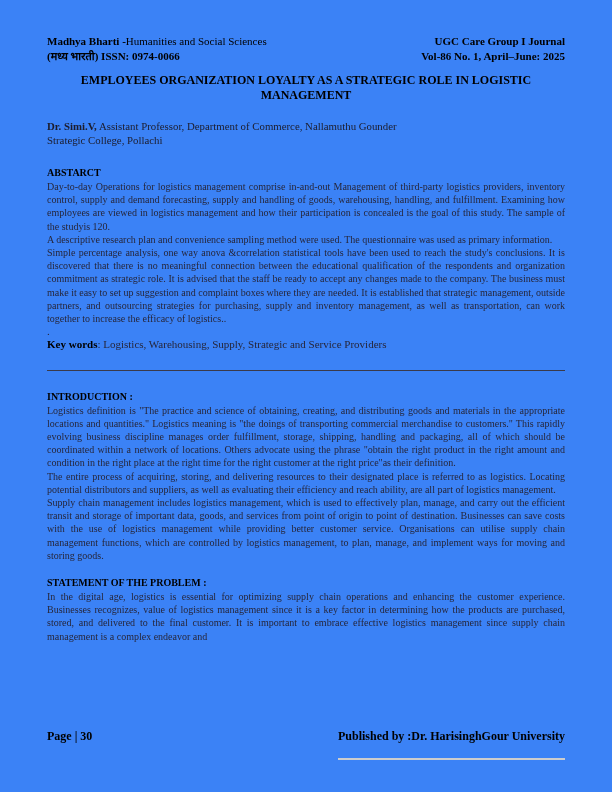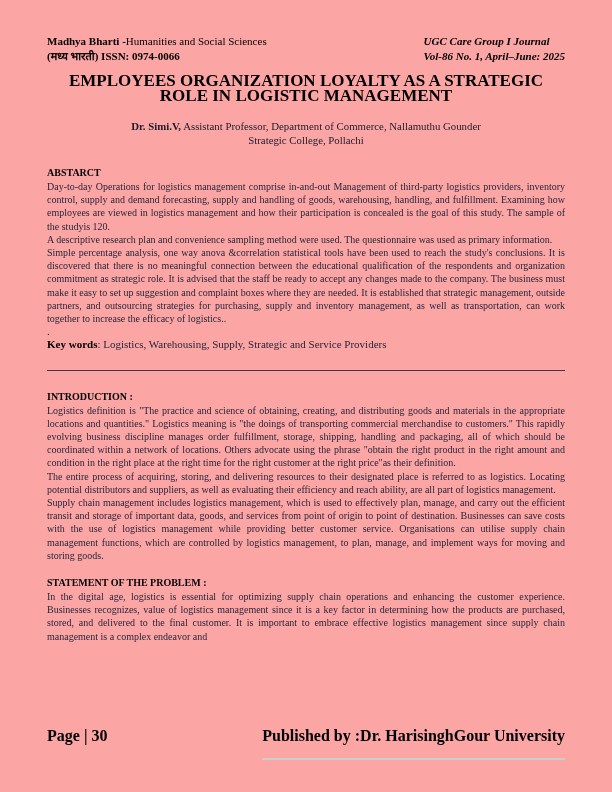--- a/index.html
+++ b/index.html
@@ -4,55 +4,55 @@
 <style>
   html, body {
     margin: 0;
     padding: 0;
     background: #ffffff;
   }
   .page {
     position: relative;
     width: 612px;
     height: 792px;
-    background: #fca5a5;
+    background: #3b82f6;
     box-sizing: border-box;
     padding: 34px 47px 0 47px;
     overflow: hidden;
     font-family: "Liberation Serif", "DejaVu Serif", serif;
     color: #26263a;
   }
   .b { font-weight: bold; }
 
   
   .doc-header {
     display: flex;
     justify-content: space-between;
     align-items: flex-start;
     font-size: 11px;
     line-height: 15px;
     color: #000000;
   }
   .h-left  { text-align: left; }
-  .h-right { text-align: left; font-weight: bold; font-style: italic; }
+  .h-right { text-align: right; font-weight: bold; }
 
   
   .title {
-    font-size: 17px;
+    font-size: 12px;
     font-weight: bold;
     text-align: center;
     color: #000000;
     line-height: 15px;
     margin: 9px auto 0 auto;
     max-width: 480px;
   }
 
   
   .author {
-    text-align: center;
+    text-align: left;
     font-size: 10.8px;
     line-height: 13.5px;
     margin-top: 17px;
     color: #1c1c2b;
   }
 
   
   .sec-heading {
     font-size: 10px;
     font-weight: bold;
@@ -89,21 +89,21 @@
   .keywords .b { color: #000000; }
 
   
   .doc-footer {
     position: absolute;
     left: 47px;
     right: 47px;
     bottom: 32px;
     display: flex;
     justify-content: space-between;
-    font-size: 16px;
+    font-size: 12px;
     font-weight: bold;
     color: #000000;
     line-height: 14px;
   }
   .footer-right {
     border-bottom: 2px solid #cdcdcd;
     padding-bottom: 15px;
   }
 </style>
 </head>

